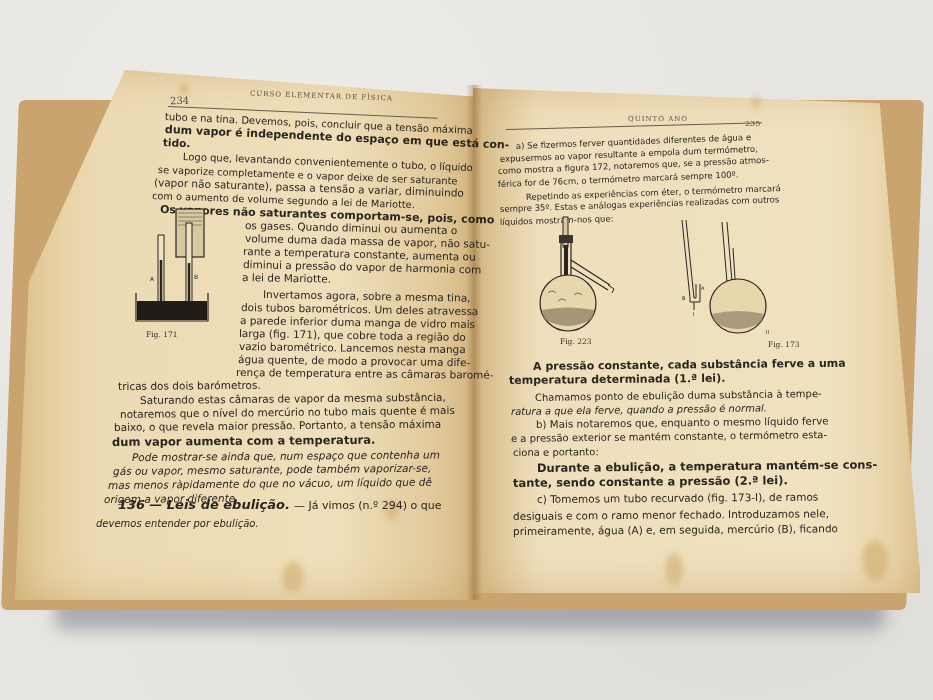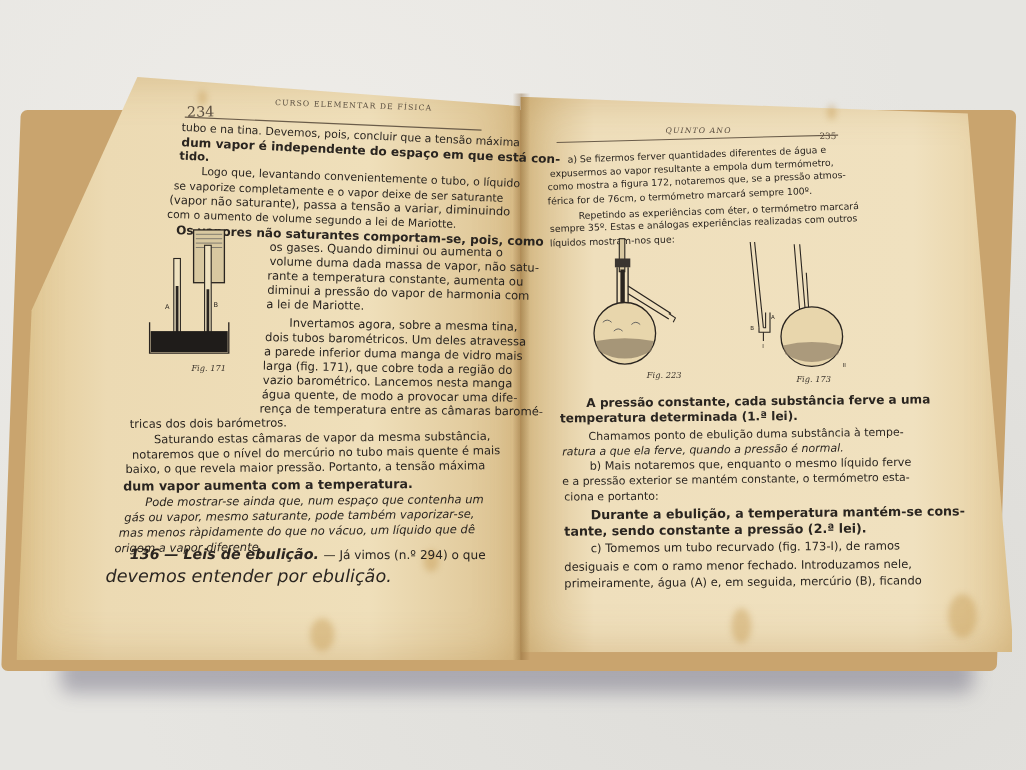--- a/index.html
+++ b/index.html
@@ -19,27 +19,27 @@
     clip-path:polygon(24% 0,100% 5%,100% 100%,0 100%,3% 40%);
     background:linear-gradient(90deg,#e2c995 0%,#ecdab3 18%,#efdfba 70%,#dcc290 100%);}
   .page.right{left:473px;top:88px;width:447px;height:505px;
     clip-path:polygon(0 0,91% 3%,100% 96%,100% 100%,0 100%);
     background:linear-gradient(90deg,#d9bf8c 0%,#efdfbc 15%,#f0e1bf 80%,#e6cfa0 100%);}
   .gutter{position:absolute;left:466px;top:85px;width:16px;height:515px;
     background:linear-gradient(90deg,rgba(120,80,30,0.0),rgba(120,80,30,0.35),rgba(120,80,30,0.0));}
   .stain{position:absolute;border-radius:50%;background:rgba(190,140,60,0.35);filter:blur(3px);}
   .txt{position:absolute;color:#2a2520;font-family:"DejaVu Sans",sans-serif;white-space:nowrap;}
   .hdr{font-family:"DejaVu Serif",serif;font-size:7px;letter-spacing:1px;color:#5a4e40;}
-  .pnum{font-family:"DejaVu Serif",serif;font-size:13px;color:#5a4e40;}
+  .pnum{font-family:"DejaVu Serif",serif;font-size:10px;color:#5a4e40;}
   .rule{position:absolute;height:1px;background:#6a5c4a;}
   .line{font-size:10.5px;line-height:13px;}
   .b{font-weight:bold;}
   .i{font-style:italic;}
   .fig{position:absolute;}
-  .cap{font-family:"DejaVu Serif",serif;font-size:7.5px;font-style:italic;color:#3b342c;margin-left:28px;}
+  .cap{font-family:"DejaVu Serif",serif;font-size:7.5px;color:#3b342c;}
 </style>
 </head>
 <body>
 
 <div class="cloth"></div>
 <div class="shadow"></div>
 <div class="cover"></div>
 
 <div class="page left"></div>
 <div class="page right"></div>
@@ -105,25 +105,25 @@
     <text x="62" y="74" font-size="6" fill="#2a2520" font-family="DejaVu Sans, sans-serif">B</text>
   </svg>
   <div class="txt cap" style="left:146px;top:330px;">Fig. 171</div>
 
   <div class="txt line" style="left:118px;top:498px;font-size:13px;font-style:italic;">
     <span class="b">136</span>
     <span class="b"> — </span>
     <span class="b">Leis de ebulição.</span>
     <span style="font-style:normal;font-size:11px;">— Já vimos (n.º 294) o que</span>
   </div>
-  <div class="txt line i" style="left:96px;top:517px;font-size:16px;">devemos entender por ebulição.</div>
+  <div class="txt line i" style="left:96px;top:517px;font-size:10px;">devemos entender por ebulição.</div>
 </div>
 
 <div id="right" style="position:absolute;left:0;top:0;width:933px;height:700px;">
-  <div class="txt hdr" style="left:605px;top:115px;font-style:italic;">QUINTO ANO</div>
+  <div class="txt hdr" style="left:628px;top:115px;">QUINTO ANO</div>
   <div class="txt pnum" style="left:745px;top:119px;font-size:8px;">235</div>
   <div class="rule" style="left:506px;top:129px;width:256px;transform:rotate(-1.5deg);transform-origin:left;"></div>
 
   <div id="right-lines-top">
       <div class="txt line" style="left: 516px; top: 140px; font-size: 8.5px; transform: rotate(-2.2deg); transform-origin: left center;">a) Se fizermos ferver quantidades diferentes de água e</div>
       <div class="txt line" style="left: 500px; top: 153px; font-size: 8.5px; transform: rotate(-2.3deg); transform-origin: left center;">expusermos ao vapor resultante a empola dum termómetro,</div>
       <div class="txt line" style="left: 498px; top: 165px; font-size: 8.5px; transform: rotate(-2.4deg); transform-origin: left center;">como mostra a figura 172, notaremos que, se a pressão atmos-</div>
       <div class="txt line" style="left: 498px; top: 178px; font-size: 8.5px; transform: rotate(-2.3deg); transform-origin: left center;">férica for de 76cm, o termómetro marcará sempre 100º.</div>
       <div class="txt line" style="left: 526px; top: 191px; font-size: 8.5px; transform: rotate(-2deg); transform-origin: left center;">Repetindo as experiências com éter, o termómetro marcará</div>
       <div class="txt line" style="left: 500px; top: 203px; font-size: 8.5px; transform: rotate(-2deg); transform-origin: left center;">sempre 35º. Estas e análogas experiências realizadas com outros</div>
@@ -149,21 +149,21 @@
     <line x1="18" y1="84" x2="18" y2="92" stroke="#2a2520" stroke-width="1"></line>
     <text x="6" y="82" font-size="5" fill="#2a2520" font-family="DejaVu Sans, sans-serif">B</text>
     <text x="25" y="72" font-size="5" fill="#2a2520" font-family="DejaVu Sans, sans-serif">A</text>
     <text x="17" y="98" font-size="5" fill="#2a2520" font-family="DejaVu Sans, sans-serif">I</text>
     <path d="M46 4 L52 76 M51 4 L57 76" stroke="#2a2520" stroke-width="1" fill="none"></path>
     <path d="M57 30 L60 76" stroke="#2a2520" stroke-width="1" fill="none"></path>
     <ellipse cx="62" cy="88" rx="28" ry="27" fill="#e8d6ac" stroke="#2a2520" stroke-width="1.2"></ellipse>
     <path d="M36 96 Q62 90 88 96 L86 104 Q62 118 38 104 Z" fill="#8a7a62" opacity="0.65"></path>
     <text x="90" y="116" font-size="5" fill="#2a2520" font-family="DejaVu Sans, sans-serif">II</text>
   </svg>
-  <div class="txt cap" style="left:696px;top:340px;">Fig. 173</div>
+  <div class="txt cap" style="left:768px;top:340px;">Fig. 173</div>
 
   <div id="right-lines-bottom">
       <div class="txt line" style="left: 533px; top: 360px; font-size: 11px; transform: rotate(-0.6deg); transform-origin: left center; font-weight: bold;">A pressão constante, cada substância ferve a uma</div>
       <div class="txt line" style="left: 509px; top: 374px; font-size: 11px; transform: rotate(-0.6deg); transform-origin: left center; font-weight: bold;">temperatura determinada (1.ª lei).</div>
       <div class="txt line" style="left: 535px; top: 391px; font-size: 10px; transform: rotate(-0.8deg); transform-origin: left center;">Chamamos ponto de ebulição duma substância à tempe-</div>
       <div class="txt line" style="left: 511px; top: 405px; font-size: 10px; transform: rotate(-0.8deg); transform-origin: left center; font-style: italic;">ratura a que ela ferve, quando a pressão é normal.</div>
       <div class="txt line" style="left: 536px; top: 418px; font-size: 10.3px; transform: rotate(-0.7deg); transform-origin: left center;">b) Mais notaremos que, enquanto o mesmo líquido ferve</div>
       <div class="txt line" style="left: 511px; top: 432px; font-size: 10px; transform: rotate(-0.7deg); transform-origin: left center;">e a pressão exterior se mantém constante, o termómetro esta-</div>
       <div class="txt line" style="left: 513px; top: 446px; font-size: 10px; transform: rotate(-0.5deg); transform-origin: left center;">ciona e portanto:</div>
       <div class="txt line" style="left: 537px; top: 462px; font-size: 11.5px; transform: rotate(-0.6deg); transform-origin: left center; font-weight: bold;">Durante a ebulição, a temperatura mantém-se cons-</div>

